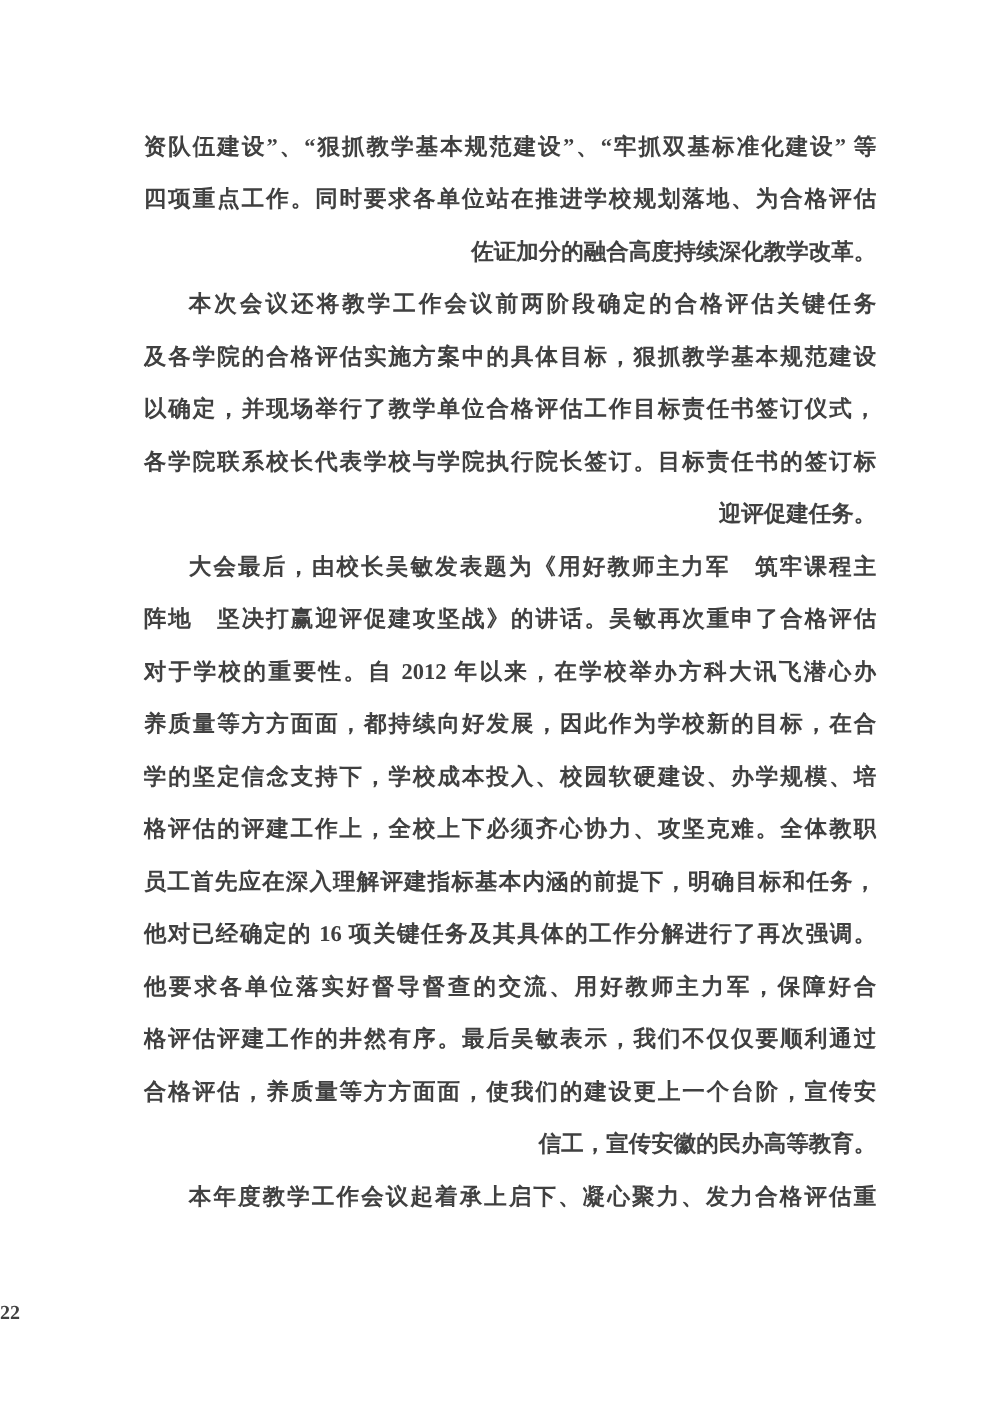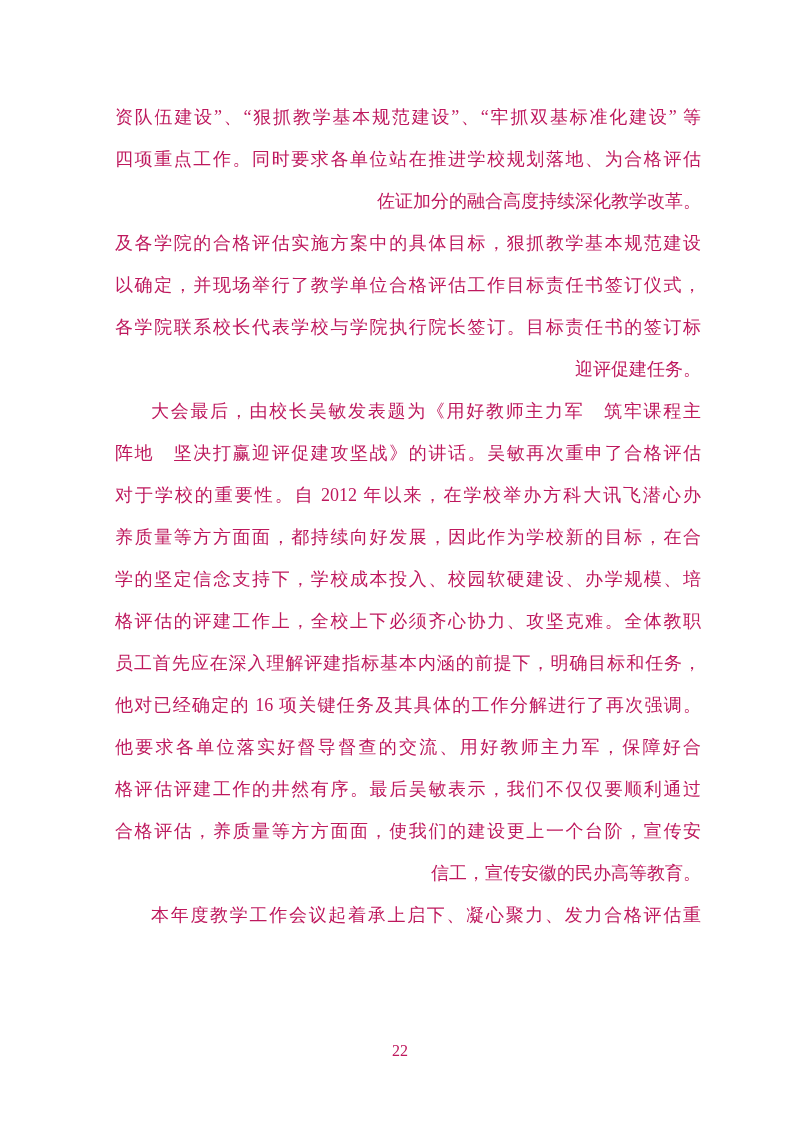--- a/index.html
+++ b/index.html
@@ -5,23 +5,24 @@
   html, body {
     margin: 0;
     padding: 0;
     background: #ffffff;
   }
   .page {
     position: relative;
     width: 800px;
     height: 1131px;
     background: #ffffff;
-    color: #be185d;
+    color: #404040;
     font-family: "Liberation Serif", "DejaVu Serif", serif;
     overflow: hidden;
+    font-weight: bold;
   }
   .text-body {
     position: absolute;
     left: 115px;
     top: 96px;
     width: 586px;
     font-size: 18px;
     line-height: 42px;
   }
   .line {
@@ -34,33 +35,33 @@
     text-align-last: justify;
   }
   .line.indent {
     text-indent: 36px;
   }
   .page-number {
     position: absolute;
     top: 1040px;
     left: 0;
     width: 800px;
-    text-align: center;
     font-size: 16px;
     line-height: 22px;
   }
 </style>
 </head>
 <body>
 
 <div class="page">
   <div class="text-body">
       <div class="line justify">资队伍建设”、“狠抓教学基本规范建设”、“牢抓双基标准化建设” 等</div>
       <div class="line justify">四项重点工作。同时要求各单位站在推进学校规划落地、为合格评估</div>
       <div class="line">佐证加分的融合高度持续深化教学改革。</div>
+      <div class="line indent justify">本次会议还将教学工作会议前两阶段确定的合格评估关键任务</div>
       <div class="line justify">及各学院的合格评估实施方案中的具体目标，狠抓教学基本规范建设</div>
       <div class="line justify">以确定，并现场举行了教学单位合格评估工作目标责任书签订仪式，</div>
       <div class="line justify">各学院联系校长代表学校与学院执行院长签订。目标责任书的签订标</div>
       <div class="line">迎评促建任务。</div>
       <div class="line indent justify">大会最后，由校长吴敏发表题为《用好教师主力军　筑牢课程主</div>
       <div class="line justify">阵地　坚决打赢迎评促建攻坚战》的讲话。吴敏再次重申了合格评估</div>
       <div class="line justify">对于学校的重要性。自 2012 年以来，在学校举办方科大讯飞潜心办</div>
       <div class="line justify">养质量等方方面面，都持续向好发展，因此作为学校新的目标，在合</div>
       <div class="line justify">学的坚定信念支持下，学校成本投入、校园软硬建设、办学规模、培</div>
       <div class="line justify">格评估的评建工作上，全校上下必须齐心协力、攻坚克难。全体教职</div>

